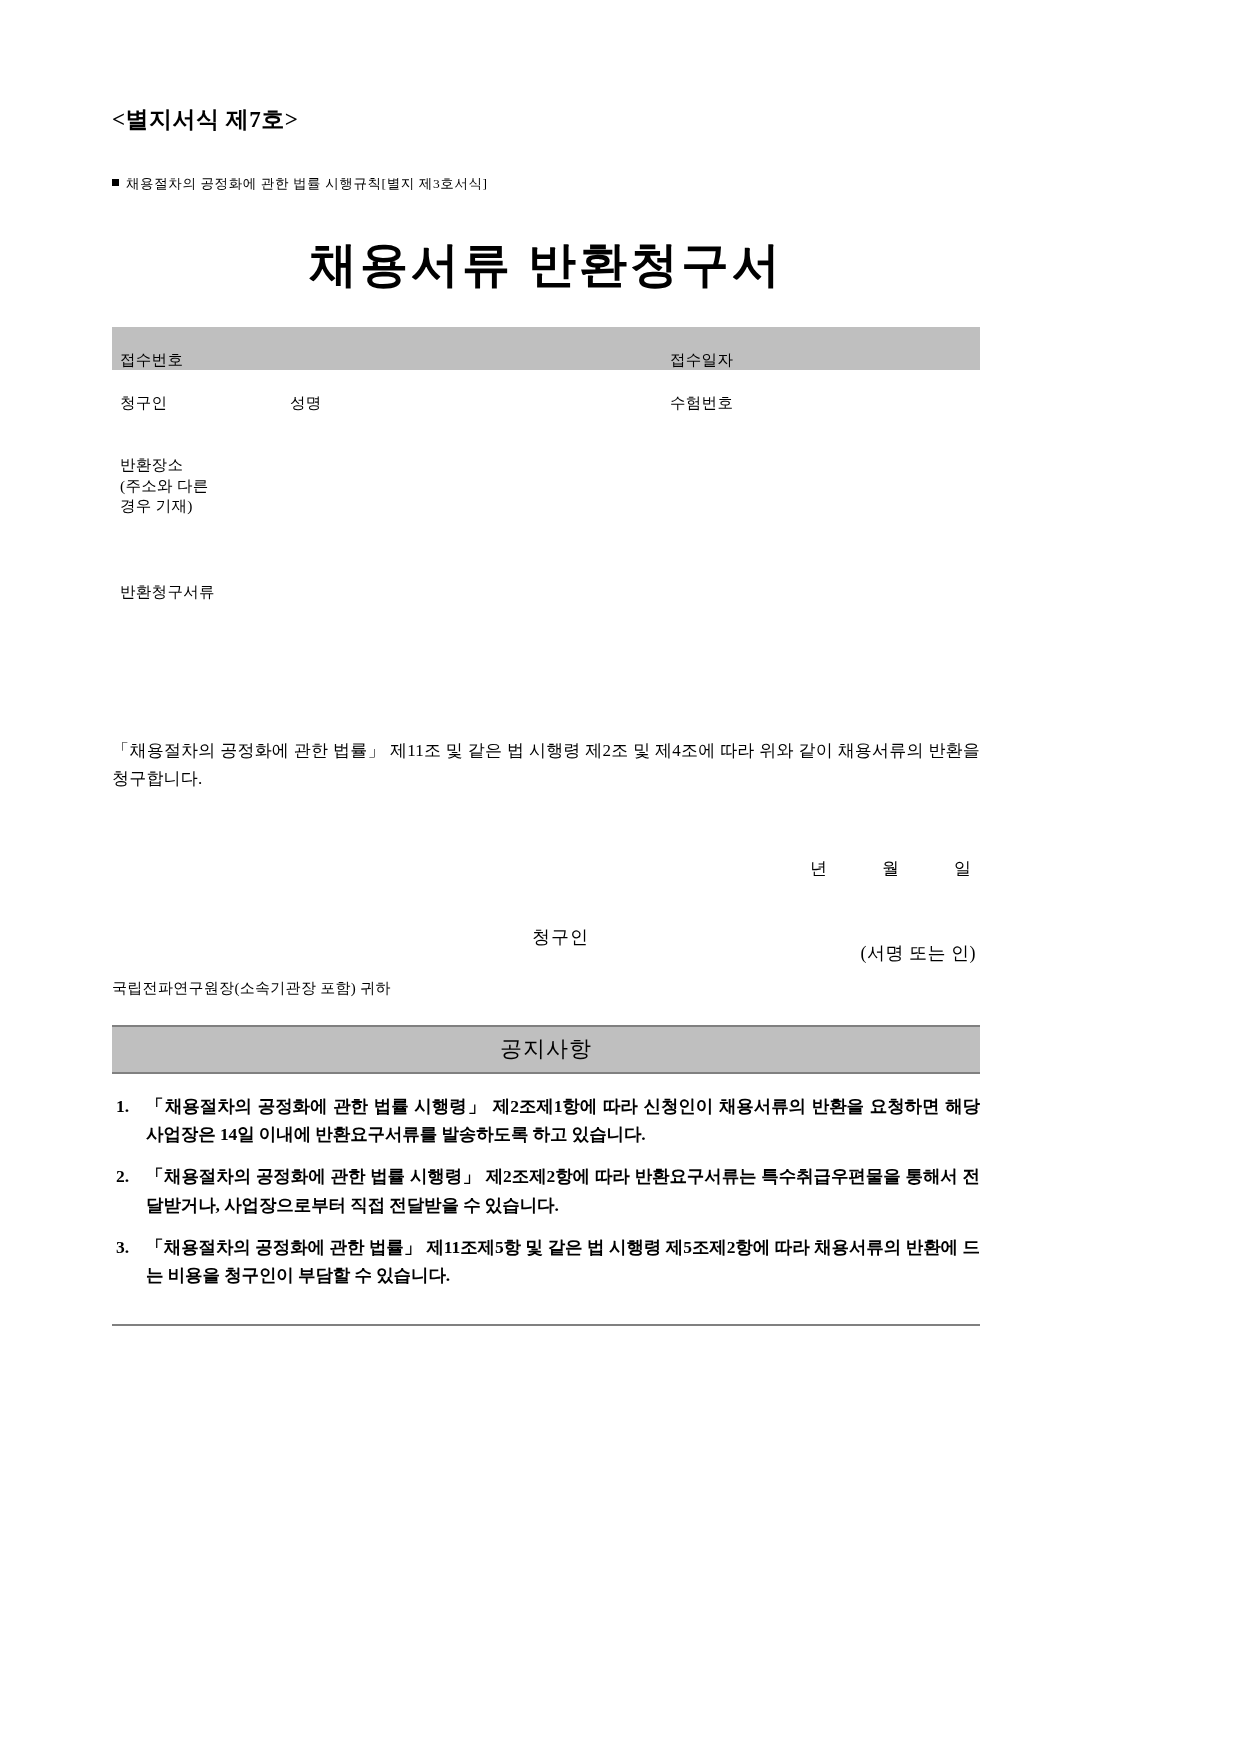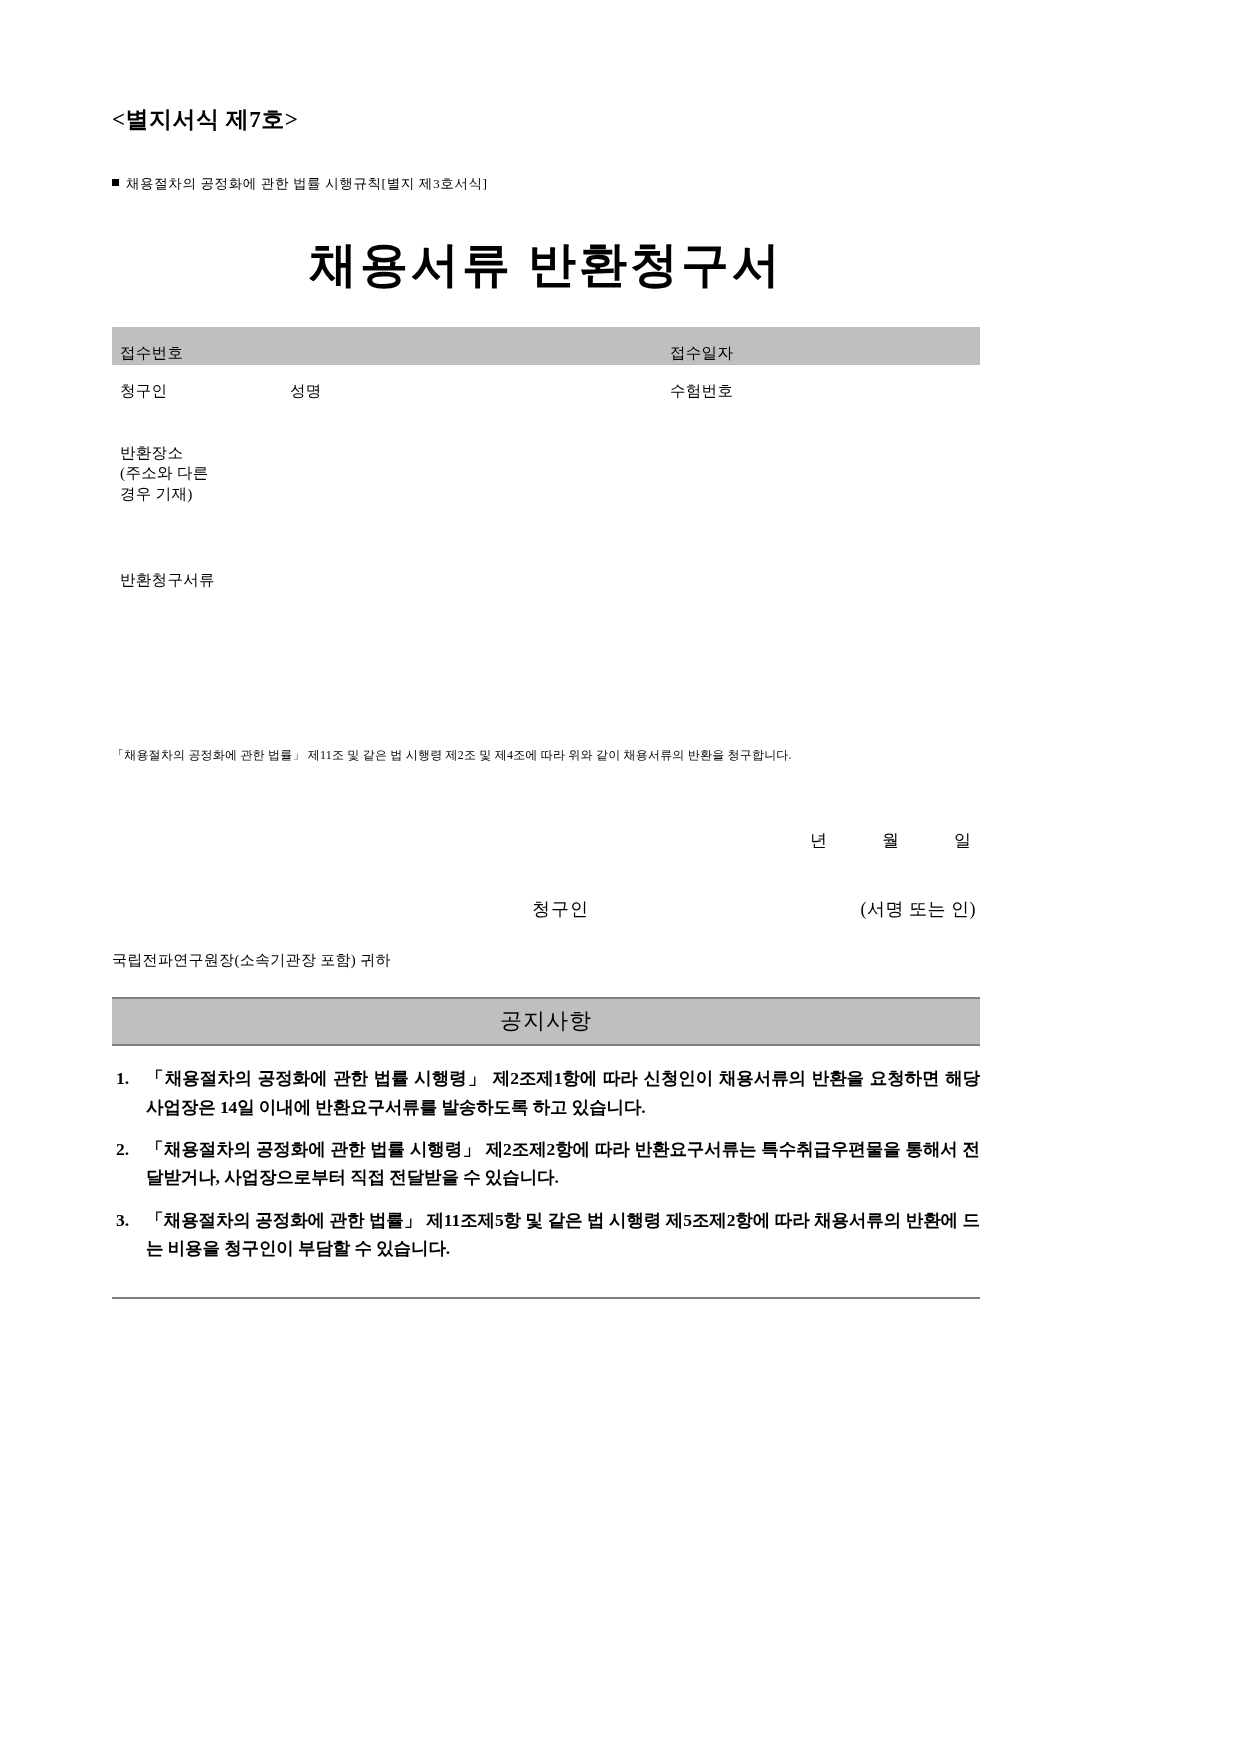--- a/index.html
+++ b/index.html
@@ -66,21 +66,21 @@
     width: 868px;
     border-collapse: collapse;
     table-layout: fixed;
   }
   .form-table td {
     border: 0;
     padding: 0;
     vertical-align: top;
   }
   .cell-pad {
-    padding: 16px 0 0 8px;
+    padding: 23px 0 0 8px;
     font-size: 15.5px;
     line-height: 1.32;
     letter-spacing: 0.3px;
   }
   .gray {
     background: #bfbfbf;
   }
   .bt-thick { border-top: 2.2px solid #808080; }
   .bb-thick { border-bottom: 2.2px solid #808080; }
   .bt-thin  { border-top: 1.1px solid #808080; }
@@ -89,22 +89,21 @@
 
   .r-head td { height: 38px; }
   .r-name td { height: 62px; }
   .r-addr td { height: 62px; }
   .r-place td { height: 105px; }
   .r-gap td { height: 22px; }
   .r-docs td { height: 178px; }
 
   
   .statement {
-    margin-top: 14px;
-    font-size: 12px;
+    font-size: 17px;
     line-height: 1.62;
     letter-spacing: 0.2px;
     text-align: justify;
   }
 
   .date-line {
     margin-top: 64px;
     text-align: right;
     font-size: 17px;
     letter-spacing: 1px;
@@ -122,21 +121,21 @@
   }
   .sign-line .claimant {
     position: absolute;
     left: 420px;
     top: 0;
     letter-spacing: 1px;
   }
   .sign-line .sigmark {
     position: absolute;
     right: 4px;
-    top: 0;
+    top: 16px;
     letter-spacing: 0.5px;
   }
 
   .recipient {
     margin-top: 26px;
     font-size: 15px;
     letter-spacing: 0.3px;
   }
 
   

